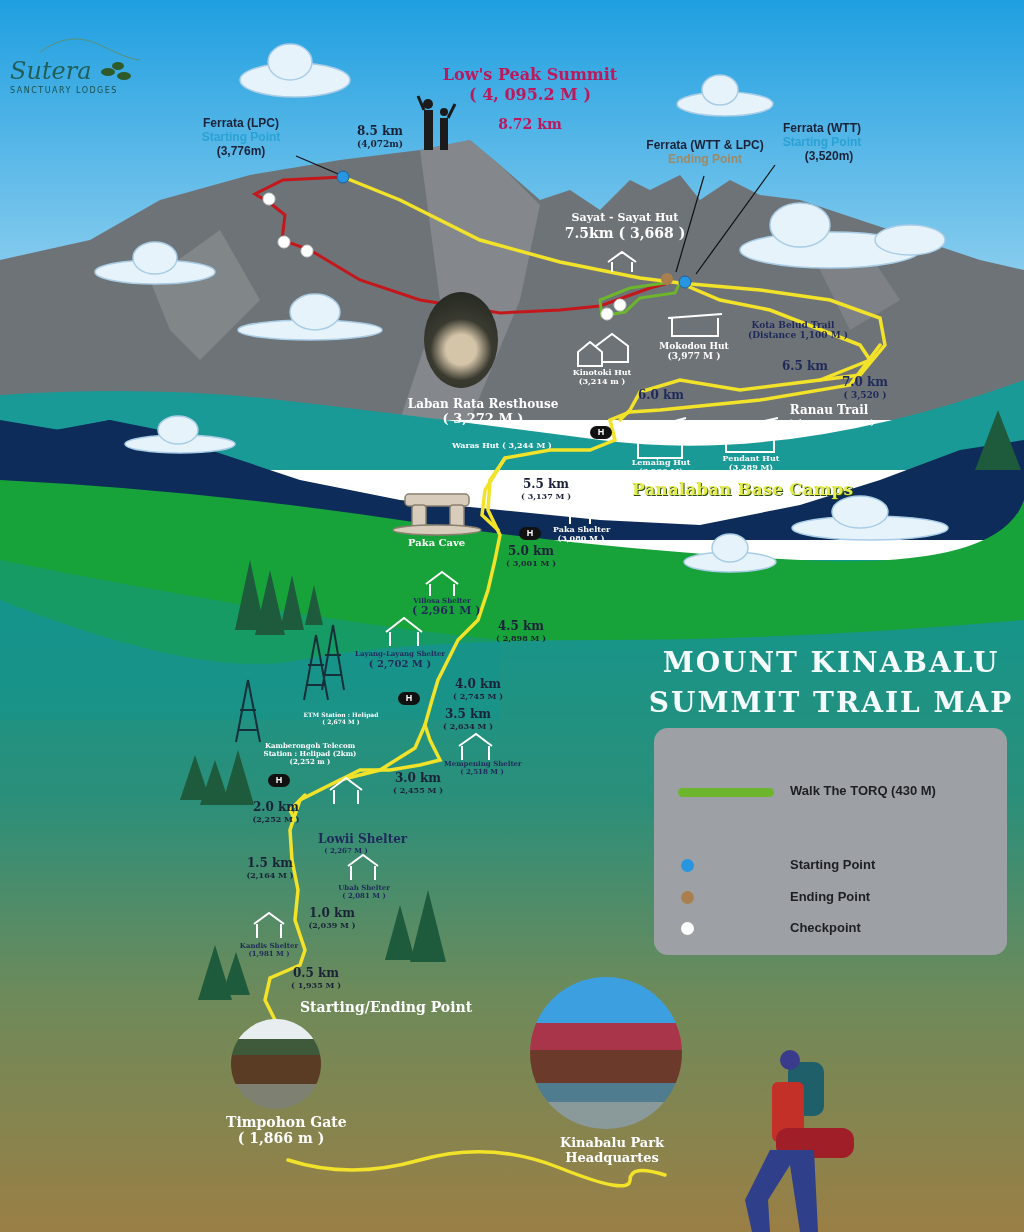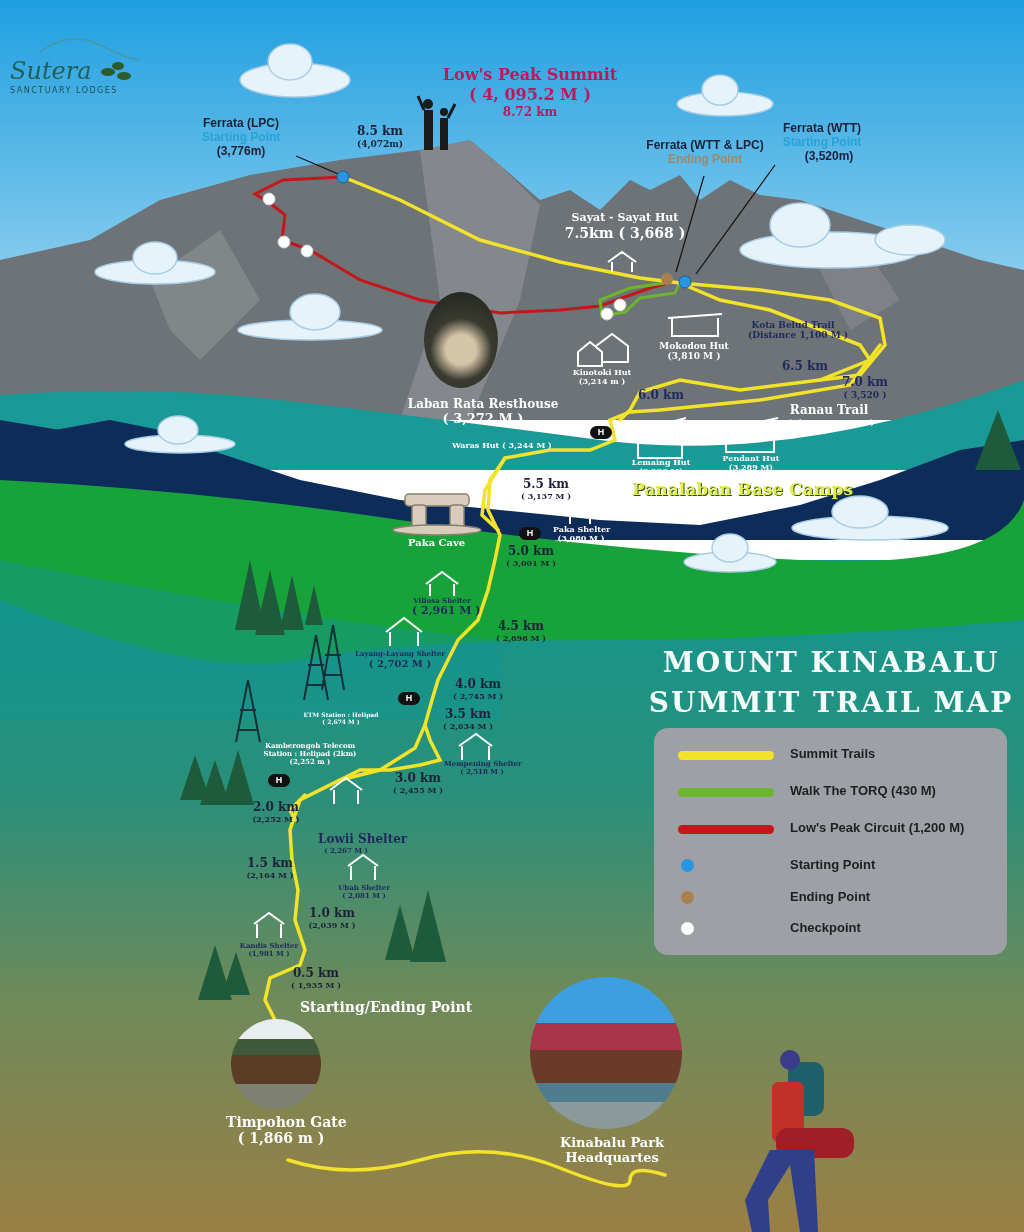--- a/index.html
+++ b/index.html
@@ -185,21 +185,21 @@
 <div class="photo" style="left:530px;top:977px;width:152px;height:152px;background:linear-gradient(#3b9fe0 0 30%,#a8354a 30% 48%,#6b3a2a 48% 70%,#4f7c8f 70% 82%,#8a9a9a 82%);"></div>
 
 <div class="lbl" style="left:10px;top:58px;text-align:left;">
   <div style="font-family:'DejaVu Serif',serif;font-style:italic;font-size:24px;color:#235f5a;">Sutera</div>
   <div style="font-size:8px;letter-spacing:1.5px;color:#1d4f4a;">SANCTUARY LODGES</div>
 </div>
 
 <div class="lbl serif" style="left:440px;top:66px;width:180px;color:#be185d;">
   <div style="font-size:16px;">Low's Peak Summit</div>
   <div style="font-size:16px;margin-top:2px;">( 4, 095.2 M )</div>
-  <div style="font-size:12px;margin-top:1px;">8.72 km</div>
+  <div style="font-size:14px;margin-top:11px;">8.72 km</div>
 </div>
 
 <div class="lbl sans" style="left:196px;top:117px;width:90px;font-size:12px;">
   <div class="dark">Ferrata (LPC)</div>
   <div class="cyanlbl">Starting Point</div>
   <div class="dark">(3,776m)</div>
 </div>
 <div class="lbl sans" style="left:640px;top:139px;width:130px;font-size:12px;">
   <div class="dark">Ferrata (WTT &amp; LPC)</div>
   <div class="tan">Ending Point</div>
@@ -217,21 +217,21 @@
 <div class="lbl serif white" style="left:560px;top:212px;width:130px;">
   <div style="font-size:11px;">Sayat - Sayat Hut</div>
   <div style="font-size:14px;">7.5km ( 3,668 )</div>
 </div>
 <div class="lbl serif navy" style="left:748px;top:320px;width:90px;text-align:center;">
   <div class="sm">Kota Belud Trail</div>
   <div class="sm">(Distance 1,100 M )</div>
 </div>
 <div class="lbl serif white" style="left:655px;top:341px;width:78px;">
   <div class="sm">Mokodou Hut</div>
-  <div class="sm">(3,810 M )</div>
+  <div class="sm">(3,977 M )</div>
 </div>
 <div class="lbl serif white" style="left:570px;top:368px;width:64px;">
   <div class="sm" style="font-size:8px;">Kinotoki Hut</div>
   <div class="sm" style="font-size:8px;">(3,214 m )</div>
 </div>
 <div class="lbl serif navy km" style="left:782px;top:360px;">6.5 km</div>
 <div class="lbl serif navy" style="left:840px;top:376px;width:50px;">
   <div class="km">7.0 km</div>
   <div class="sm">( 3,520 )</div>
 </div>
@@ -346,31 +346,23 @@
 </div>
 <div class="lbl serif white" style="left:552px;top:1136px;width:120px;">
   <div style="font-size:13px;">Kinabalu Park</div>
   <div style="font-size:13px;">Headquartes</div>
 </div>
 
 <div class="title-big" style="top:646px;">MOUNT KINABALU</div>
 <div class="title-big" style="top:686px;">SUMMIT TRAIL MAP</div>
 
 <div class="legend">
-  <div class="leg-row" style="top:17px;">
-    <div class="leg-line" style="background:#f2e32a;"></div>
-    <div class="leg-label">Summit Trails</div>
-  </div>
   <div class="leg-row" style="top:54px;">
     <div class="leg-line" style="background:#6cb52d;"></div>
     <div class="leg-label">Walk The TORQ (430 M)</div>
-  </div>
-  <div class="leg-row" style="top:91px;">
-    <div class="leg-line" style="background:#c4171c;"></div>
-    <div class="leg-label">Low's Peak Circuit (1,200 M)</div>
   </div>
   <div class="leg-row" style="top:128px;">
     <div class="leg-dot" style="background:#2795df;"></div>
     <div class="leg-label">Starting Point</div>
   </div>
   <div class="leg-row" style="top:160px;">
     <div class="leg-dot" style="background:#a9804d;"></div>
     <div class="leg-label">Ending Point</div>
   </div>
   <div class="leg-row" style="top:191px;">

